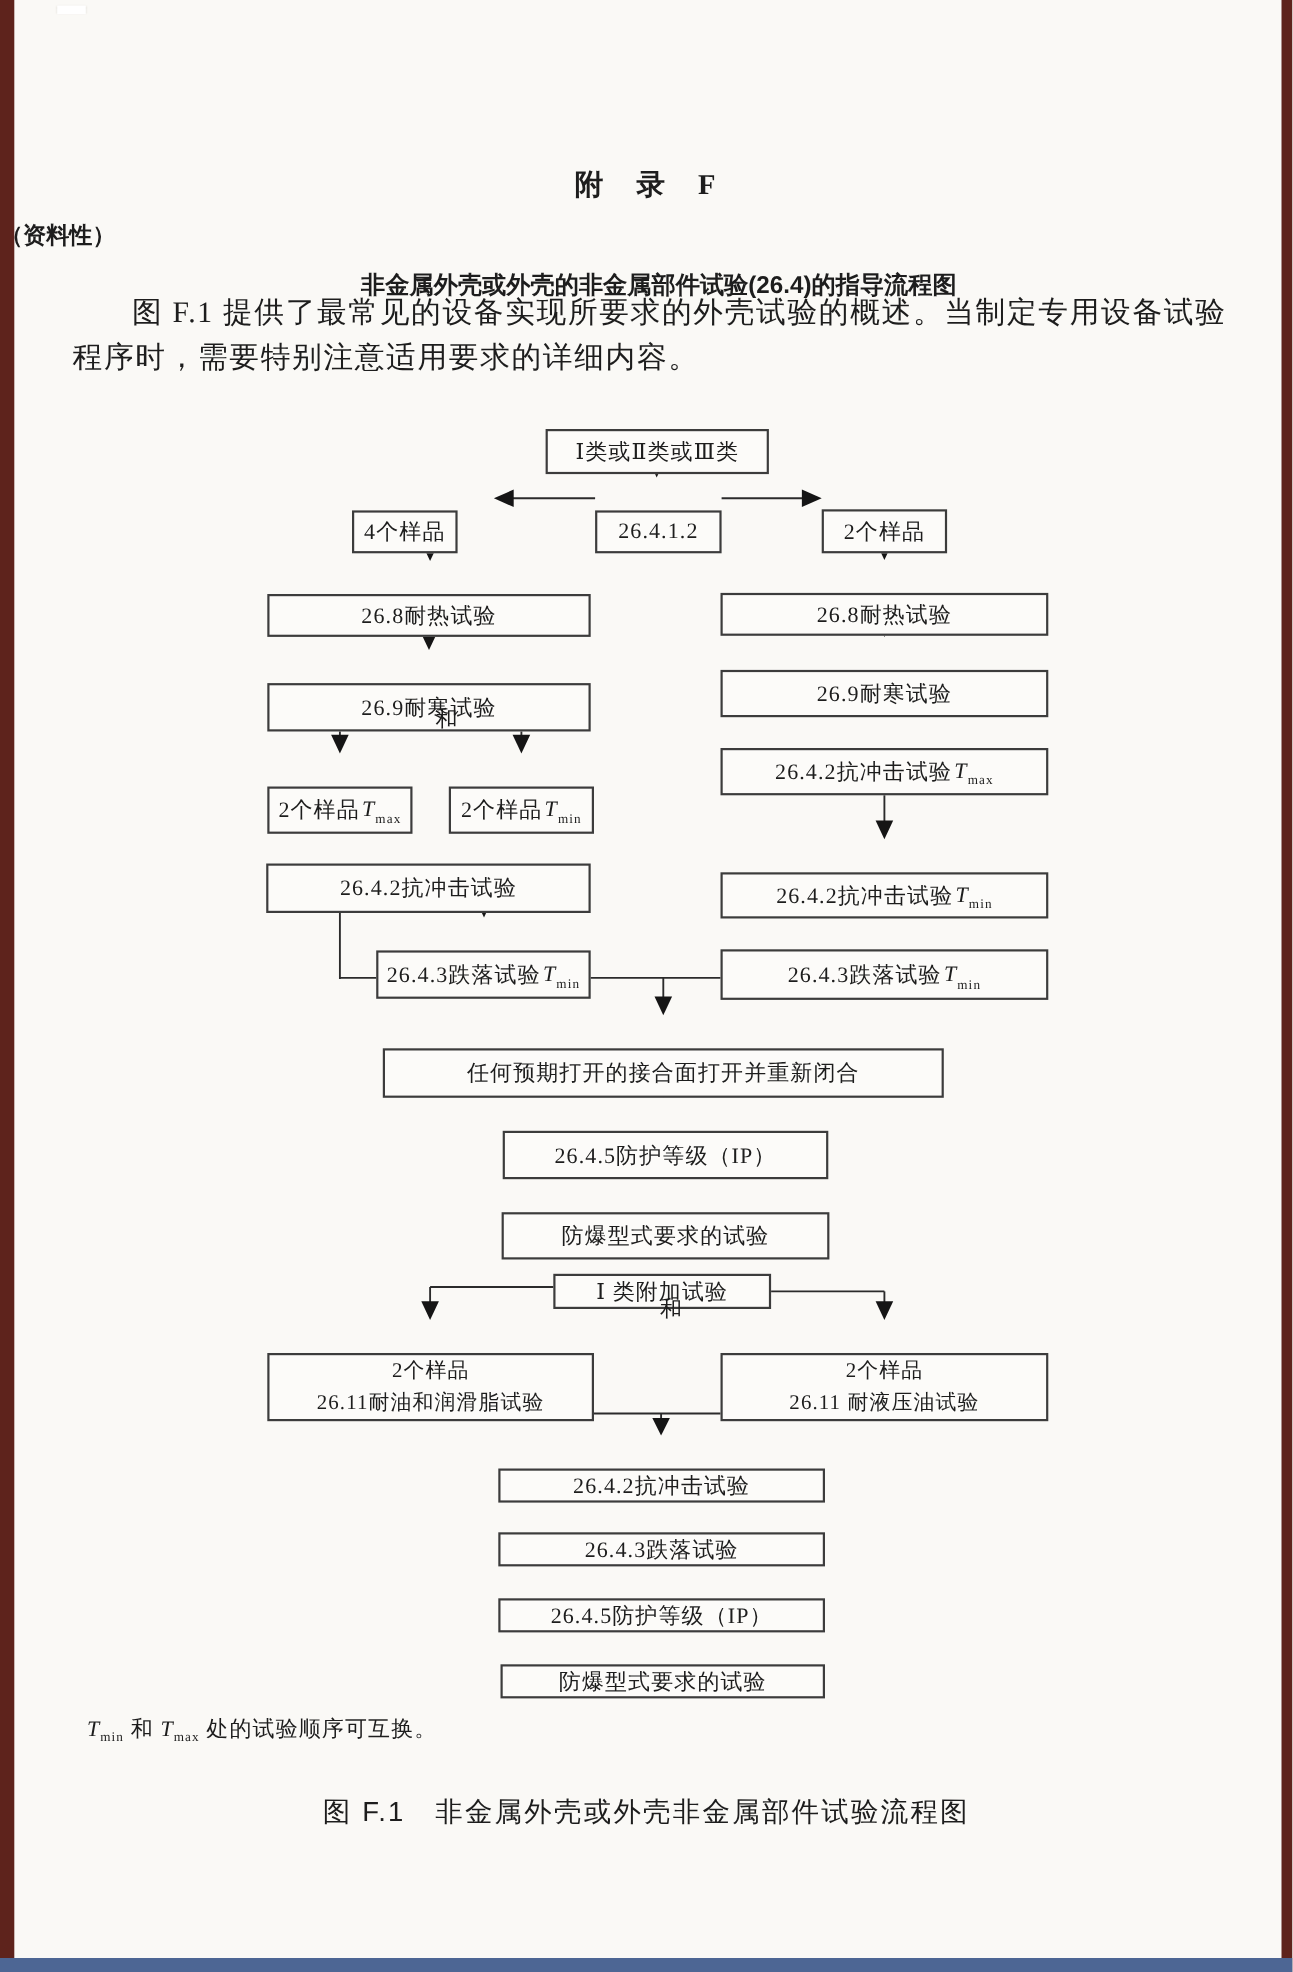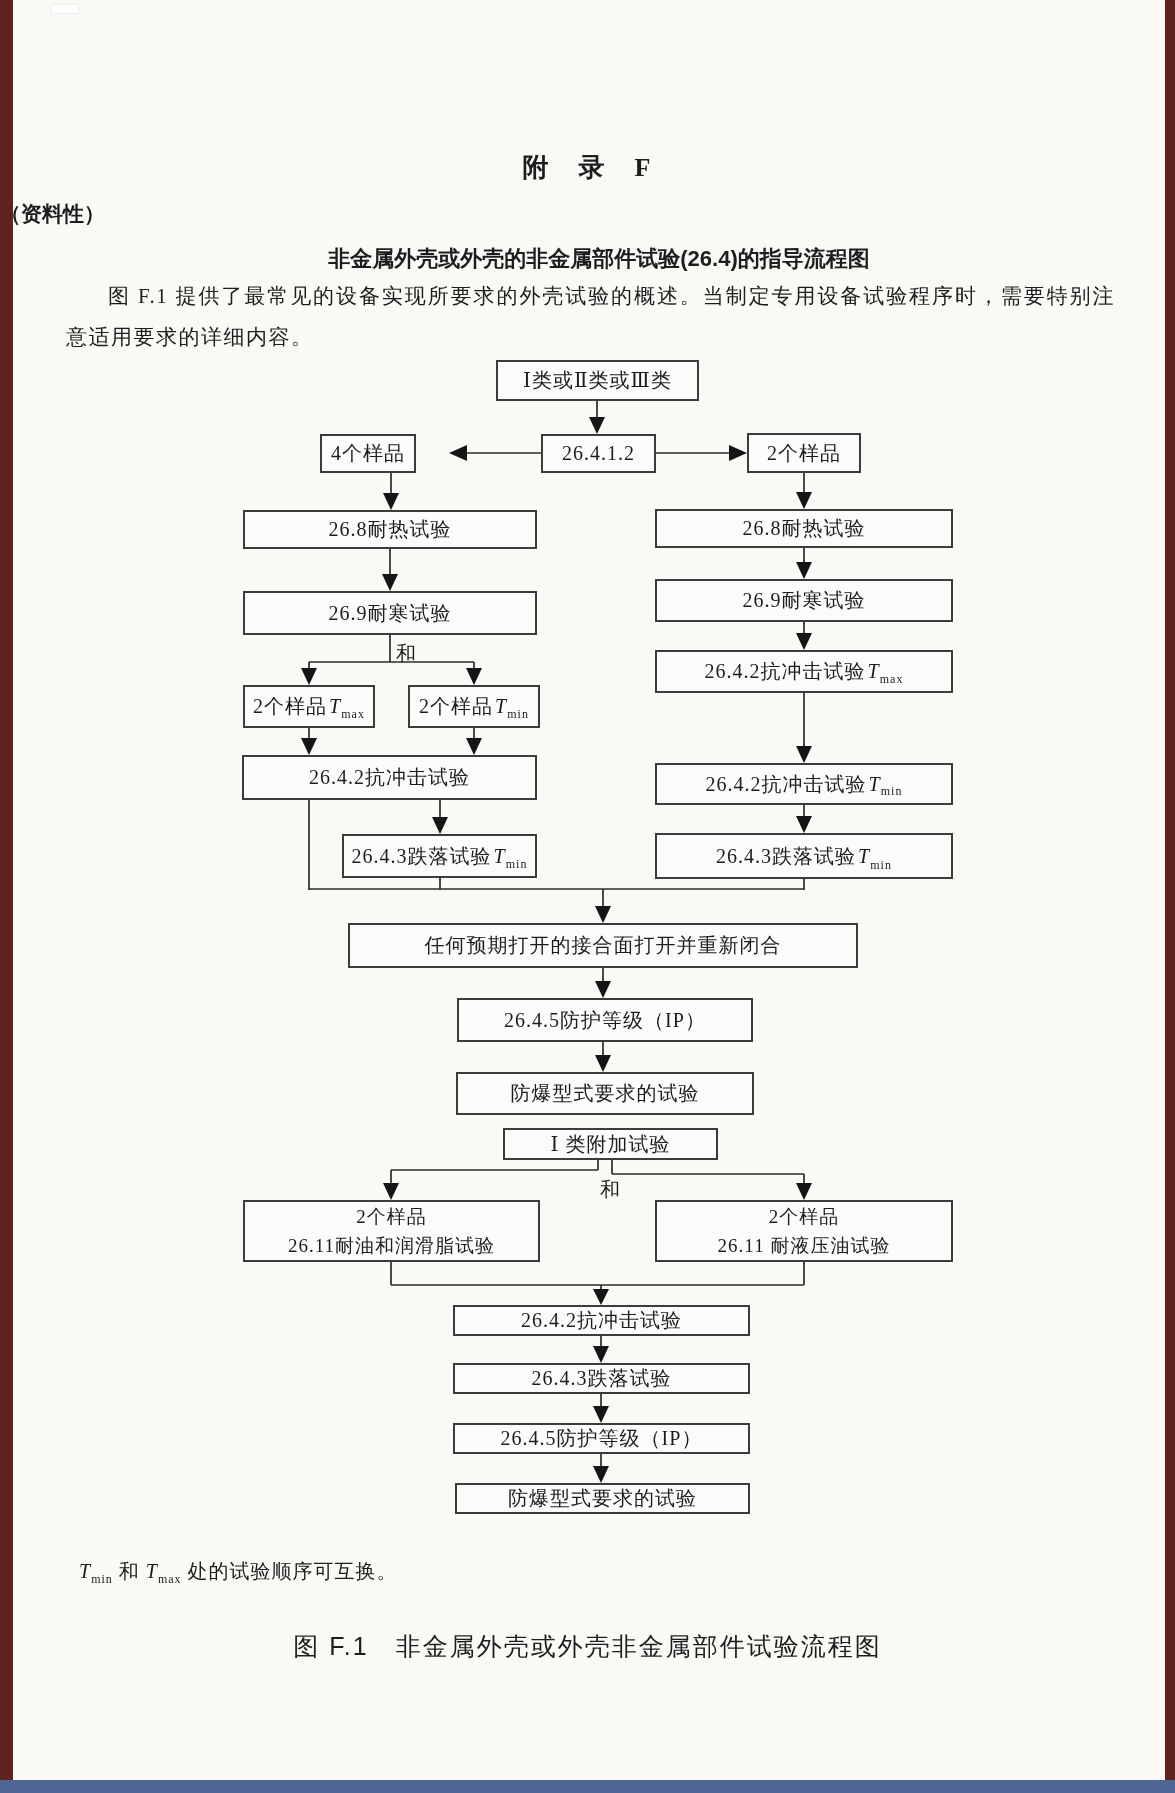--- a/index.html
+++ b/index.html
@@ -11,27 +11,27 @@
   body{font-family:"Liberation Serif","DejaVu Serif",serif;color:var(--ink);}
   .page{position:relative;width:1175px;height:1793px;background:var(--page_bg);}
   .bar-left{position:absolute;left:0;top:0;width:13px;height:1793px;background:var(--side_bar);}
   .bar-right{position:absolute;right:0;top:0;width:10px;height:1793px;background:var(--side_bar);}
   .bar-bottom{position:absolute;left:0;bottom:0;width:1175px;height:13px;background:var(--bottom_bar);}
   .tick{position:absolute;left:52px;top:5px;width:26px;height:8px;background:#ffffff;box-shadow:0 0 2px #d9d6cf;}
   .h1{position:absolute;left:0;right:0;top:150px;text-align:center;font-size:26px;font-weight:bold;letter-spacing:2px;}
   .h2{position:absolute;left:0;right:0;top:200px;font-size:21px;font-weight:bold;}
   .h3{position:absolute;left:0;right:0;top:244px;text-align:center;font-size:22px;font-weight:bold;
       font-family:"Liberation Sans","DejaVu Sans",sans-serif;margin-left:23px;}
-  .para{position:absolute;left:66px;top:276px;width:1049px;font-size:21px;line-height:41px;
+  .para{position:absolute;left:66px;top:264px;width:1049px;font-size:27px;line-height:41px;
         letter-spacing:1.5px;text-align:justify;text-indent:2em;}
   .flow{position:absolute;left:0;top:0;width:1175px;height:1793px;}
   svg.wires{position:absolute;left:0;top:0;pointer-events:none;}
   .node{position:absolute;border:2px solid var(--box_border);background:#fcfbf9;
         display:flex;align-items:center;justify-content:center;
-        font-size:20px;letter-spacing:1px;white-space:nowrap;}
+        font-size:20px;letter-spacing:1px;white-space:nowrap;margin-top:30px;}
   .node.two-line{flex-direction:column;font-size:19px;line-height:1.55;}
   .tvar{font-style:italic;font-family:"Liberation Serif",serif;margin-left:2px;}
   .tsub{font-size:12px;line-height:1;align-self:flex-end;margin-bottom:6px;}
   .and-label{position:absolute;font-size:20px;}
   .footnote{position:absolute;left:79px;top:1558px;font-size:20px;letter-spacing:1px;}
   .footnote .tvar{margin-left:0;}
   .footnote sub{font-size:12px;}
   .caption{position:absolute;left:0;right:0;top:1630px;text-align:center;font-size:25px;font-weight:normal;
            font-family:"Liberation Sans","DejaVu Sans",sans-serif;letter-spacing:2px;}
 </style>
@@ -181,21 +181,21 @@
 
     <div class="node" style="left:348px;top:923px;width:510px;height:45px">
         <span>任何预期打开的接合面打开并重新闭合</span>
       </div>
     <div class="node" style="left:457px;top:998px;width:296px;height:44px">
         <span>26.4.5防护等级（IP）</span>
       </div>
     <div class="node" style="left:456px;top:1072px;width:298px;height:43px">
         <span>防爆型式要求的试验</span>
       </div>
-    <div class="node" style="left:503px;top:1128px;width:215px;height:32px">
+    <div class="node" style="left:503px;top:1128px;width:198px;height:32px">
         <span>Ⅰ 类附加试验</span>
       </div>
 
     <div class="and-label" style="left:600px;top:1176px">和</div>
 
     <div class="node two-line" style="left:243px;top:1200px;width:297px;height:62px">
         <span class="ln">2个样品</span>
         <span class="ln">26.11耐油和润滑脂试验</span>
       </div>
     <div class="node two-line" style="left:655px;top:1200px;width:298px;height:62px">

